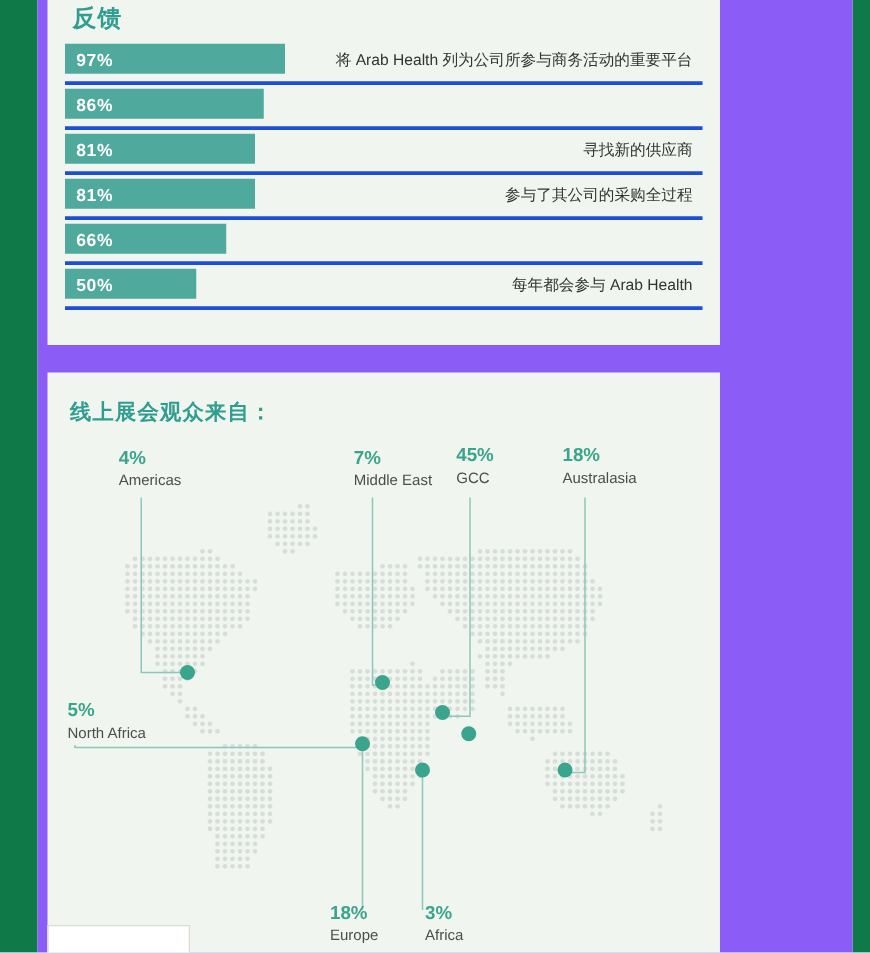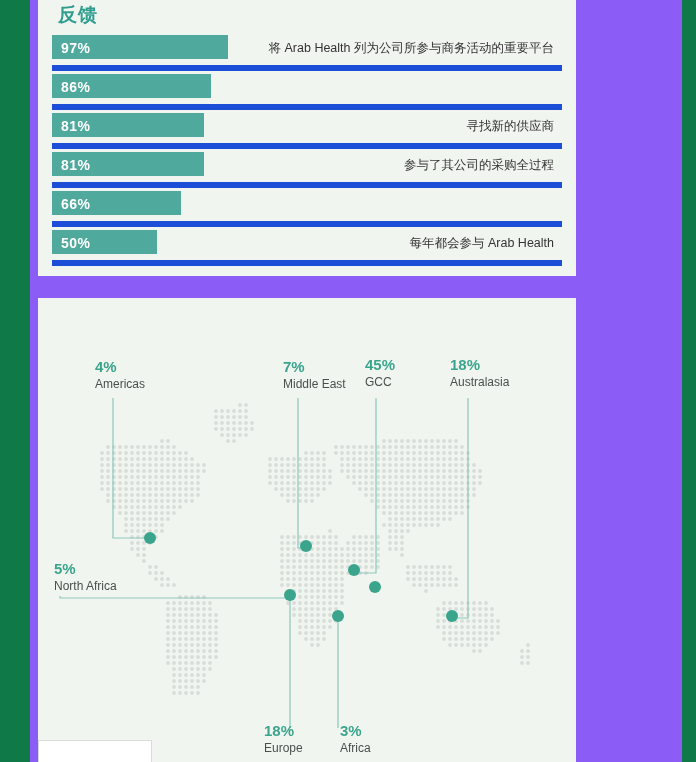--- a/index.html
+++ b/index.html
@@ -54,21 +54,21 @@
   .bars {
     position: absolute;
     left: 14px;
     top: 46px;
     right: 14px;
   }
   .bar-row {
     position: relative;
     height: 33px;
     margin-bottom: 0px;
-    border-bottom: 6px solid #1d4ed8;
+    border-bottom: 3px solid #1d4ed8;
   }
   .bar-fill {
     position: absolute;
     left: 0;
     top: 3px;
     height: 24px;
     background: #4fa99c;
   }
   .bar-pct {
     position: absolute;
@@ -177,20 +177,21 @@
         </div>
         <div class="bar-row">
           <div class="bar-fill" style="width: 105px;"></div>
           <div class="bar-pct">50%</div>
           <div class="bar-label">每年都会参与 Arab Health</div>
         </div>
       </div>
   </section>
 
   <section class="map-card">
+    <div class="map-title">线上展会观众来自：</div>
 
     <svg class="map-canvas" viewBox="0 0 538 470" id="mapsvg">
 
       <g id="mapdots">
           <circle cx="202" cy="107" r="1.9" fill="#d7ddd8"></circle>
           <circle cx="208" cy="107" r="1.9" fill="#d7ddd8"></circle>
           <circle cx="178" cy="113" r="1.9" fill="#d7ddd8"></circle>
           <circle cx="184" cy="113" r="1.9" fill="#d7ddd8"></circle>
           <circle cx="190" cy="113" r="1.9" fill="#d7ddd8"></circle>
           <circle cx="196" cy="113" r="1.9" fill="#d7ddd8"></circle>

